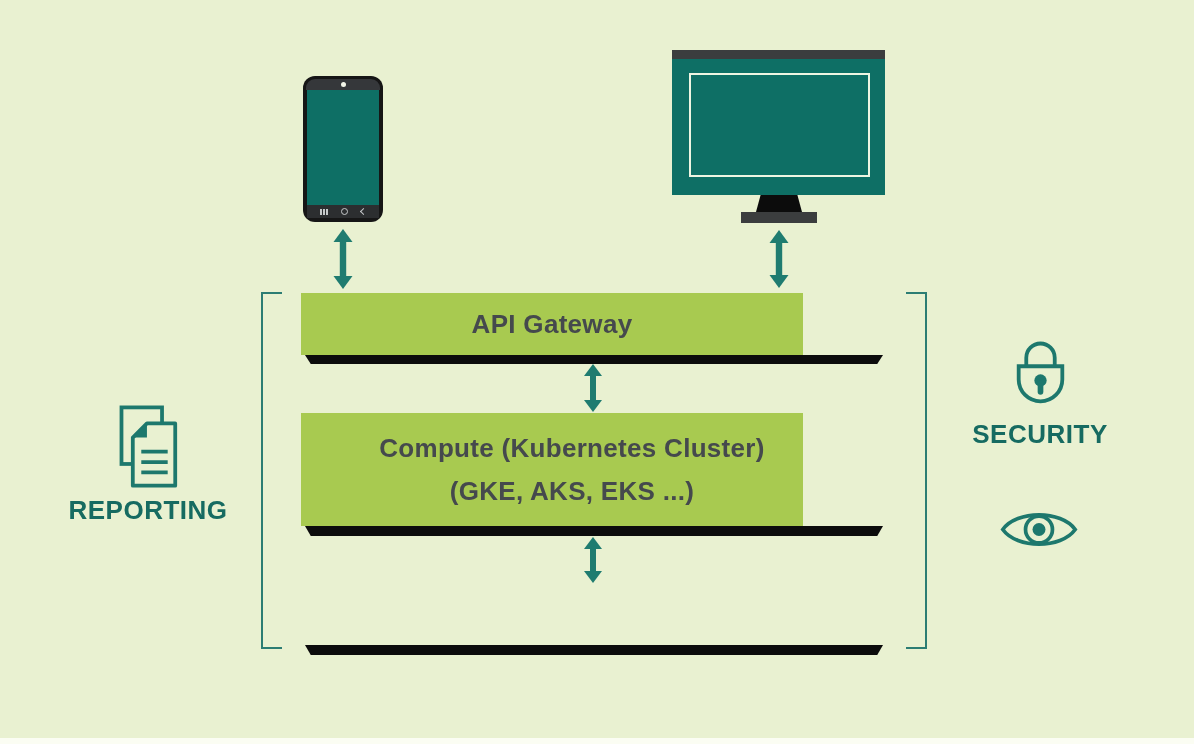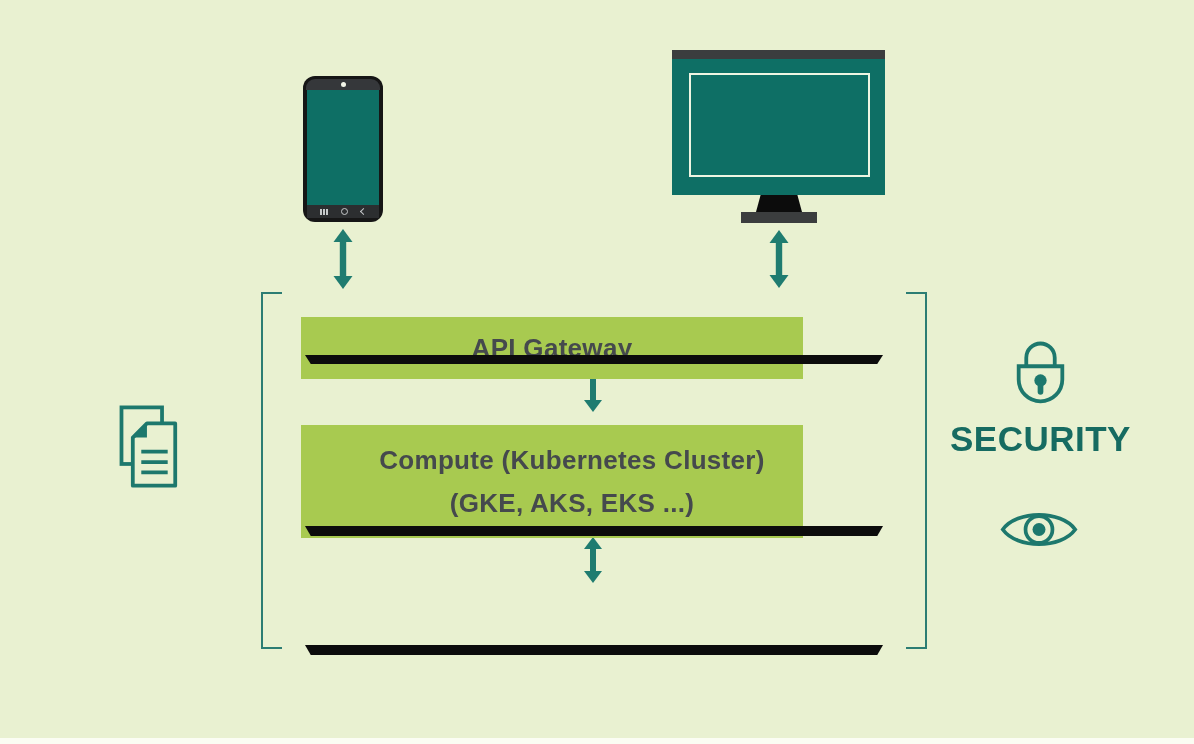--- a/index.html
+++ b/index.html
@@ -42,34 +42,34 @@
   .arrow polygon, .arrow rect { fill:#1f7c70; }
 
   
   .bracket { width:21px; height:357px; top:292px; }
   .bracket-left  { left:261px; border:2px solid #2c7d73; border-right:none; }
   .bracket-right { left:906px; border:2px solid #2c7d73; border-left:none; }
 
   
   .layer { left:301px; width:502px; background:#a8ca50;
            display:flex; flex-direction:column; align-items:center;
-           justify-content:center; gap:17px;margin-top:24px; }
+           justify-content:center; gap:17px; }
   .layer span { font-size:26px; font-weight:bold; color:#45494d;
                 letter-spacing:0.3px; line-height:1; }
   .layer-1 { top:293px; height:62px; }
-  .layer-2 { top:401px; height:113px;padding-left:40px; }
+  .layer-2 { top:413px; height:113px;padding-left:40px; }
   .layer-3 { top:585px; height:60px; }
   .shadow { left:305px; width:578px; background:#0c0c0c;
             clip-path:polygon(0 0,100% 0,99% 100%,1% 100%); }
   .shadow-1 { top:355px; height:9px; }
   .shadow-2 { top:526px; height:10px; }
   .shadow-3 { top:645px; height:10px; }
 
   
-  .side-label { font-weight:bold; font-size:35px; color:#166b61;
+  .side-label { font-weight:bold; font-size:26px; color:#166b61;
                 text-align:center; letter-spacing:0.5px; }
   .reporting-label  { left:40px;  top:495px; width:216px; }
   .security-label   { left:950px; top:419px; width:180px; }
   .monitoring-label { left:928px; top:571px; width:226px; }
 
   .icon-stroke { stroke:#1d786d; stroke-width:4; fill:none; }
   .icon-fill   { fill:#1d786d; }
 
   .bottom-strip { left:0; right:0; bottom:0; height:6px; background:#fbfdf3; }
 </style>
@@ -137,20 +137,21 @@
   <div class="abs shadow shadow-2"></div>
 
   <div class="abs shadow shadow-3"></div>
 
   <svg class="abs" style="left:113px;top:404px" width="66" height="86" viewBox="0 0 70 90">
     <rect class="icon-stroke" x="9" y="3" width="43" height="60"></rect>
     <path d="M 36 20 L 66 20 L 66 86 L 21 86 L 21 35 Z" fill="#e9f1d1" stroke="#1d786d" stroke-width="4" stroke-linejoin="round"></path>
     <path class="icon-fill" d="M 36 20 L 36 35 L 21 35 Z"></path>
     <path class="icon-stroke" d="M 30 50 H 58 M 30 61 H 58 M 30 72 H 58"></path>
   </svg>
+  <div class="abs side-label reporting-label">REPORTING</div>
 
   <svg class="abs" style="left:1012px;top:334px" width="57" height="74" viewBox="0 0 60 78">
     <path class="icon-stroke" d="M 15 34 V 25 A 15 15 0 0 1 45 25 V 34"></path>
     <path class="icon-stroke" d="M 7 34 L 53 34 L 53 48 A 23 23 0 0 1 7 48 Z"></path>
     <circle class="icon-fill" cx="30" cy="49" r="6.5"></circle>
     <path d="M 30 52 L 30 61" stroke="#1d786d" stroke-width="6" stroke-linecap="round"></path>
   </svg>
   <div class="abs side-label security-label">SECURITY</div>
 
   <svg class="abs" style="left:1000px;top:505px" width="78" height="49" viewBox="0 0 84 52">

